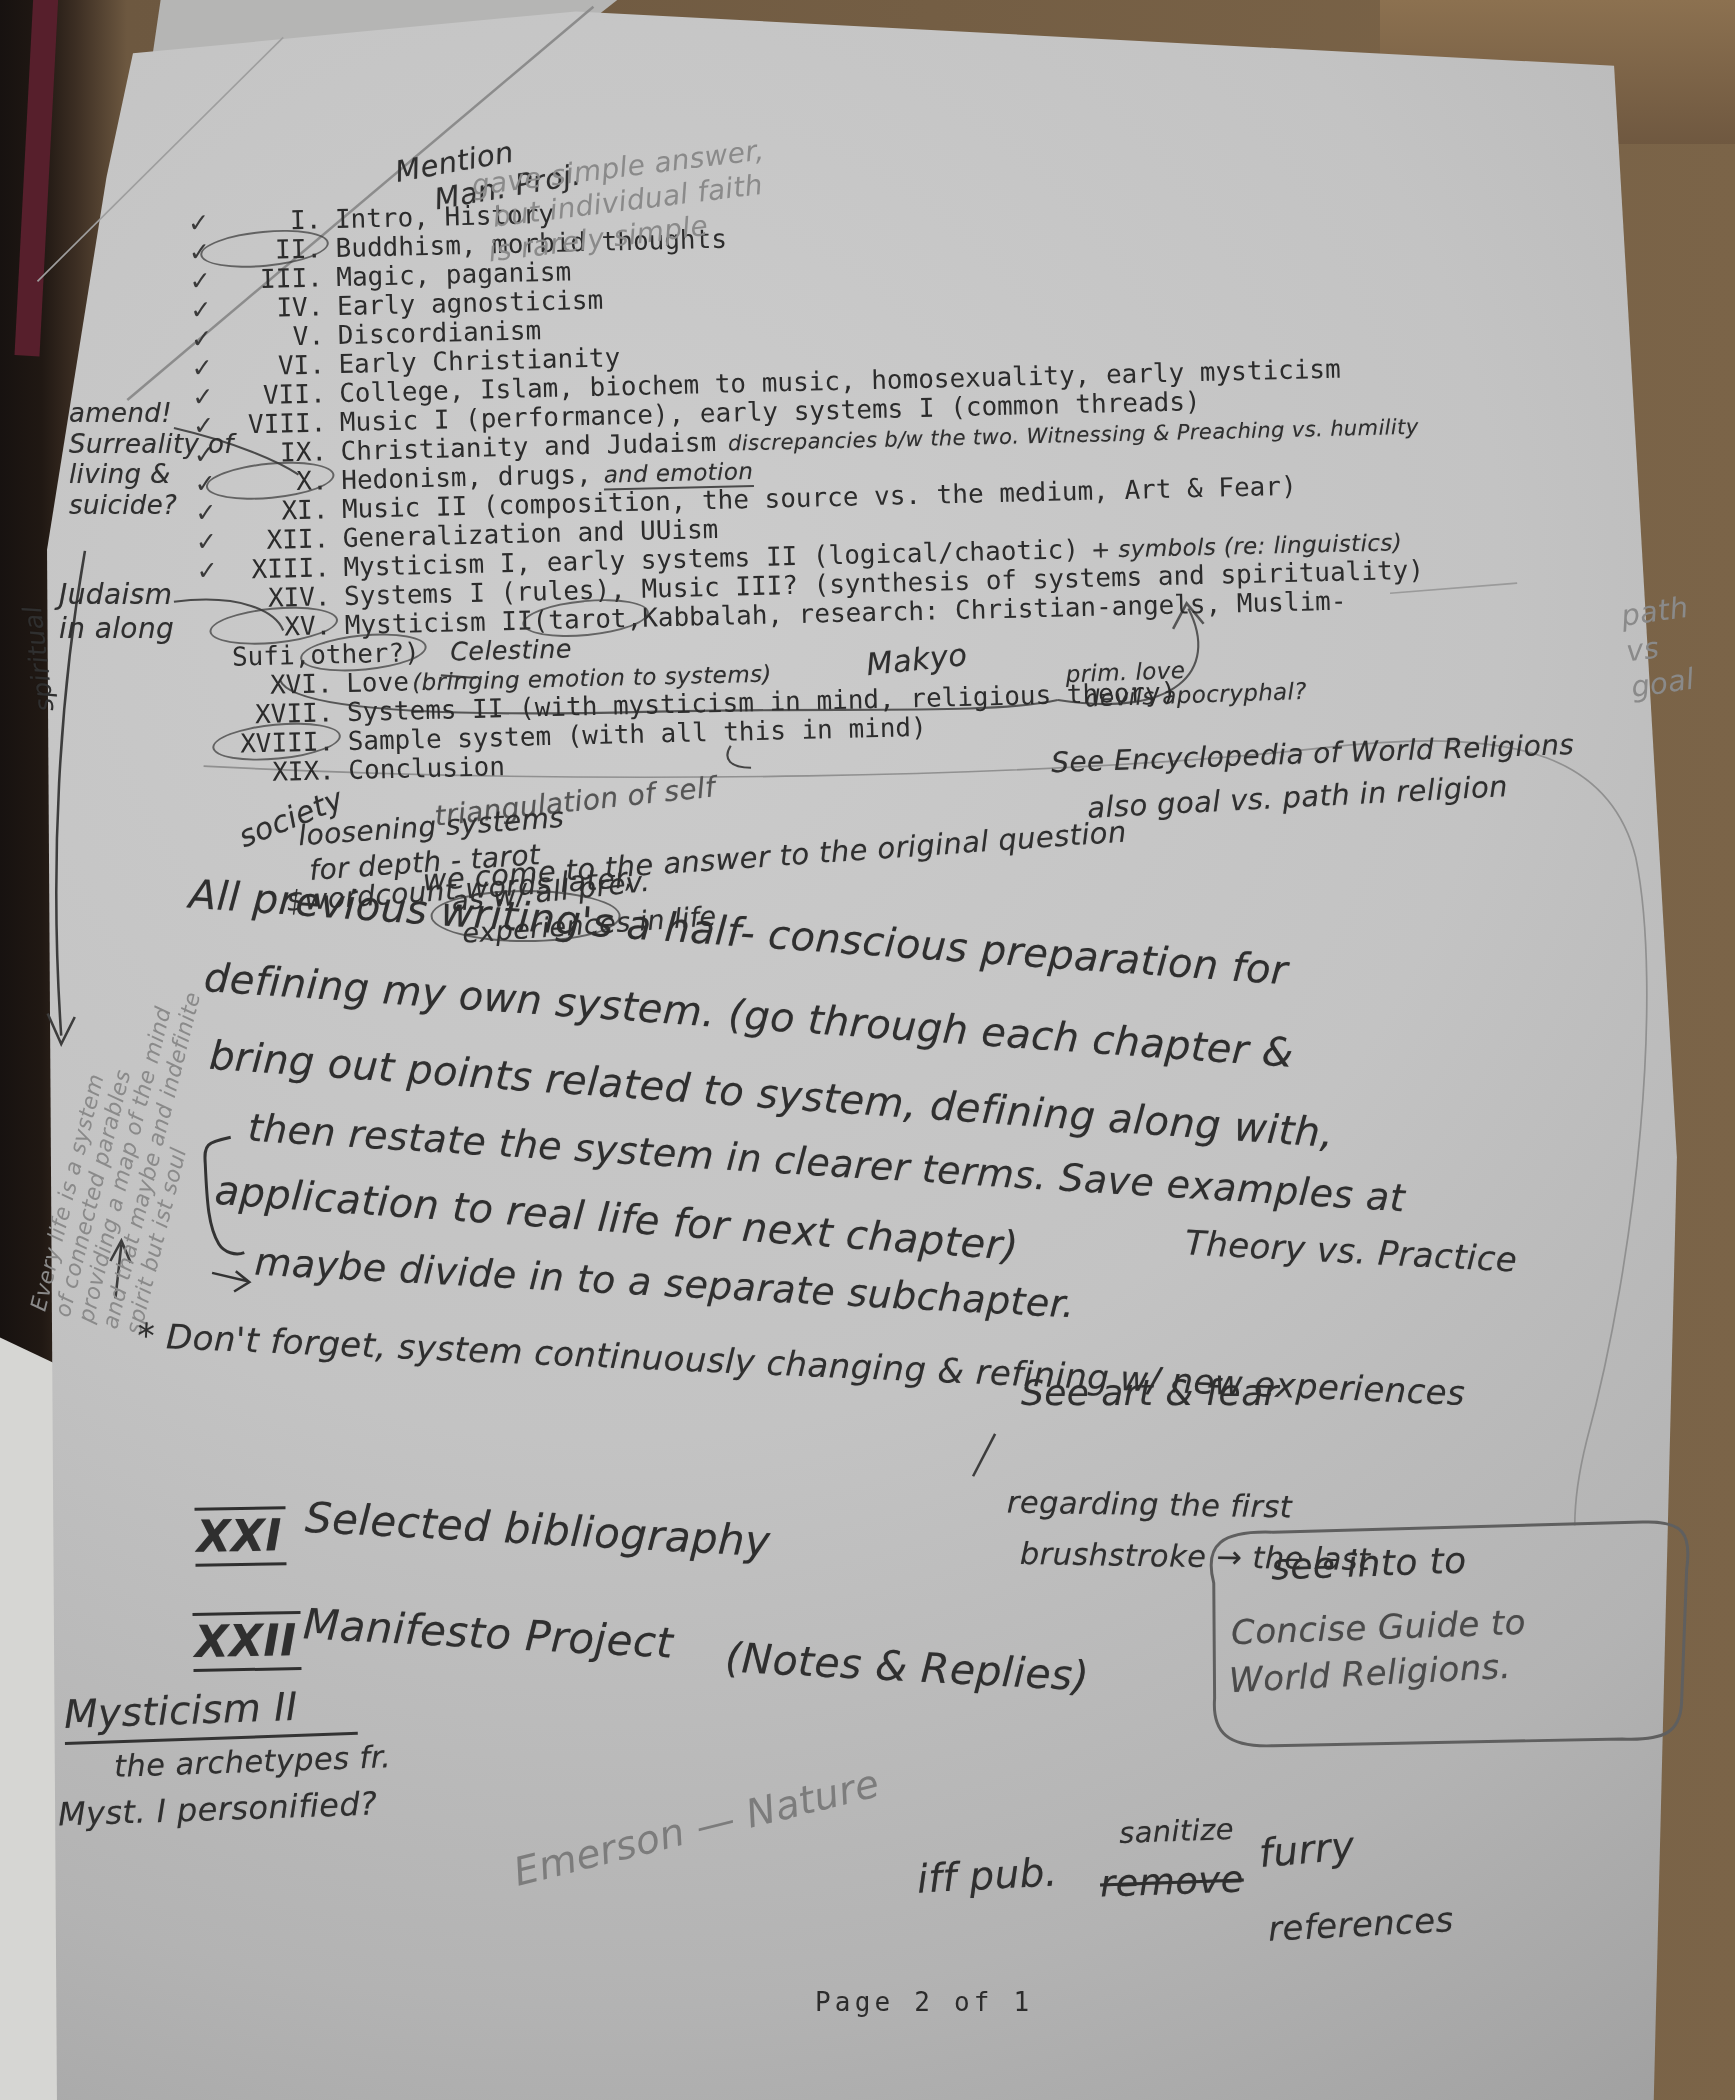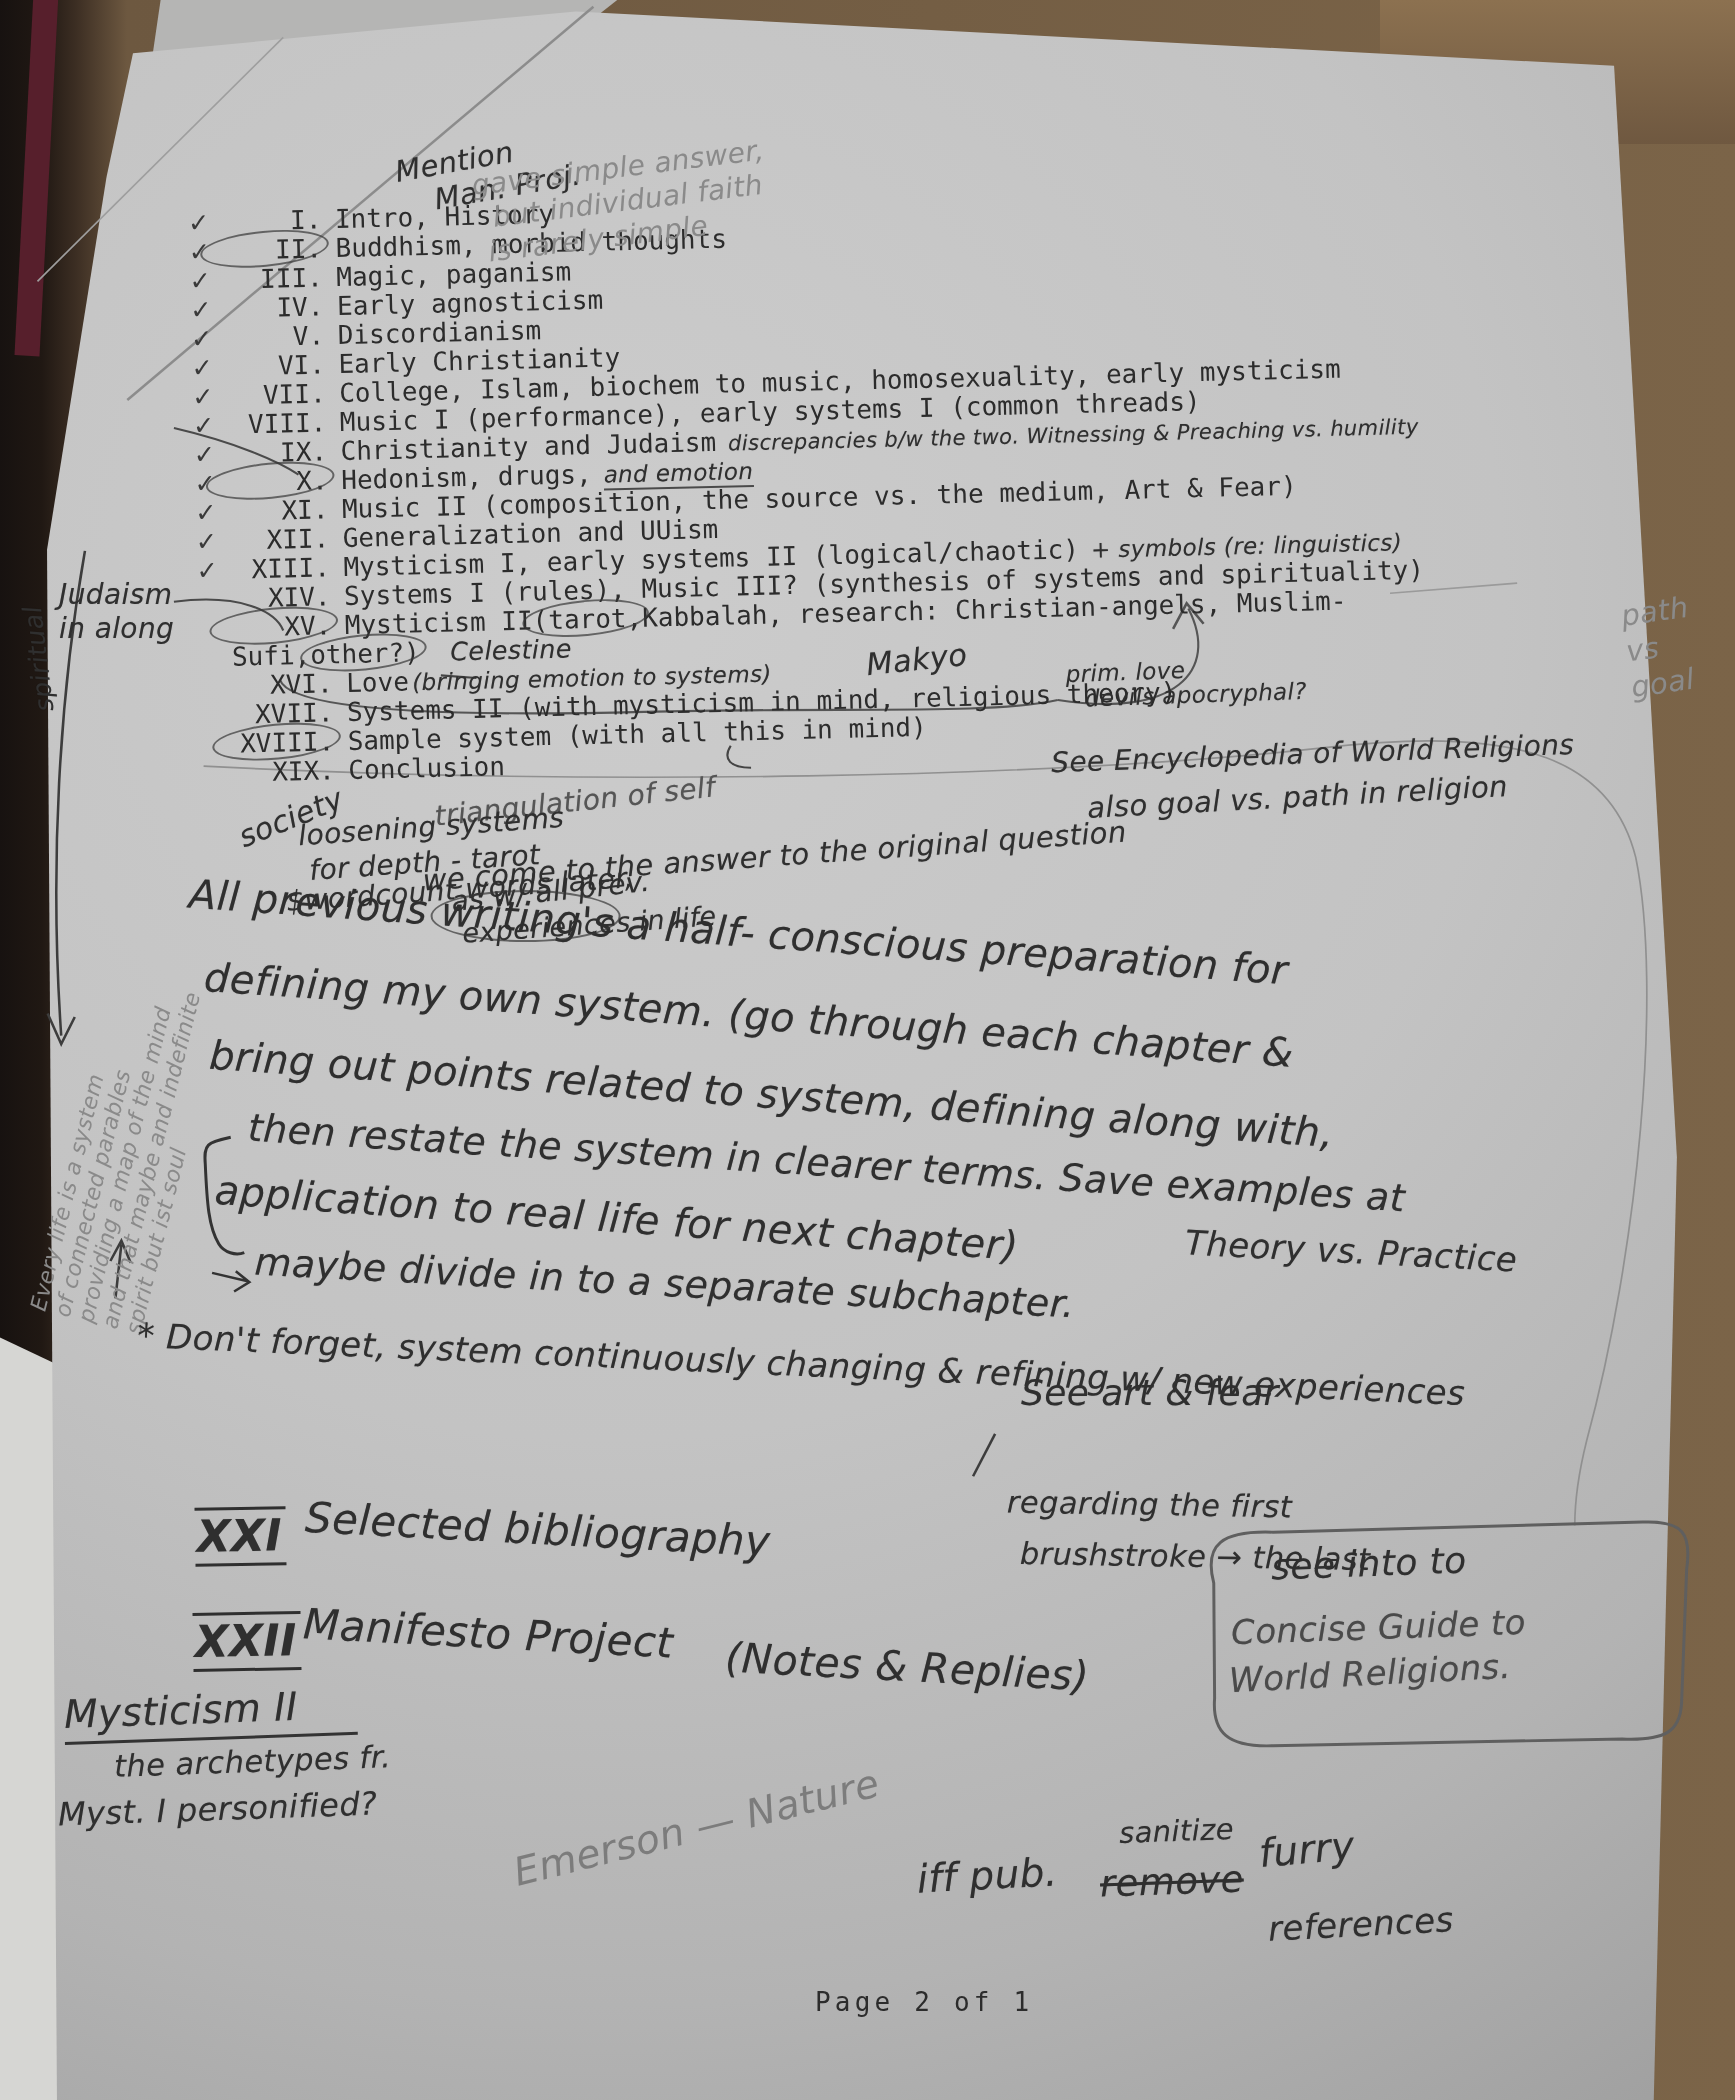--- a/index.html
+++ b/index.html
@@ -185,20 +185,26 @@
   <div class="ann hand ink" style="left:397px;top:139px;font-size:29px;transform:rotate(-10deg)">
     <div>Mention</div>
     <div style="margin-left:34px">Man. Proj.</div>
   </div>
   <div class="ann hand pencil" style="left:475px;top:151px;font-size:28px;line-height:34px;transform:rotate(-7deg)">
     <div>gave simple answer,</div>
     <div style="margin-left:17px">but individual faith</div>
     <div style="margin-left:8.5px">is rarely simple</div>
   </div>
 
+  <div class="ann hand ink" style="left:69px;top:398px;font-size:26px;line-height:30.5px">
+    <div>amend!</div>
+    <div>Surreality of</div>
+    <div>living &amp;</div>
+    <div>suicide?</div>
+  </div>
   <div class="ann hand ink" style="left:59px;top:578px;font-size:28px;line-height:34px">
     <div>Judaism</div>
     <div>in along</div>
   </div>
   <div class="ann hand ink" style="left:236px;top:800px;font-size:30px;transform:rotate(-22deg)">society</div>
   <div class="ann hand pencil" style="left:-81px;top:1047px;width:441px;font-size:22px;line-height:24.6px;transform:rotate(-76deg);white-space:normal;text-align:left">
     <div>Every life is a system</div>
     <div>of connected parables</div>
     <div>providing a map of the mind</div>
     <div>and that maybe and indefinite</div>

